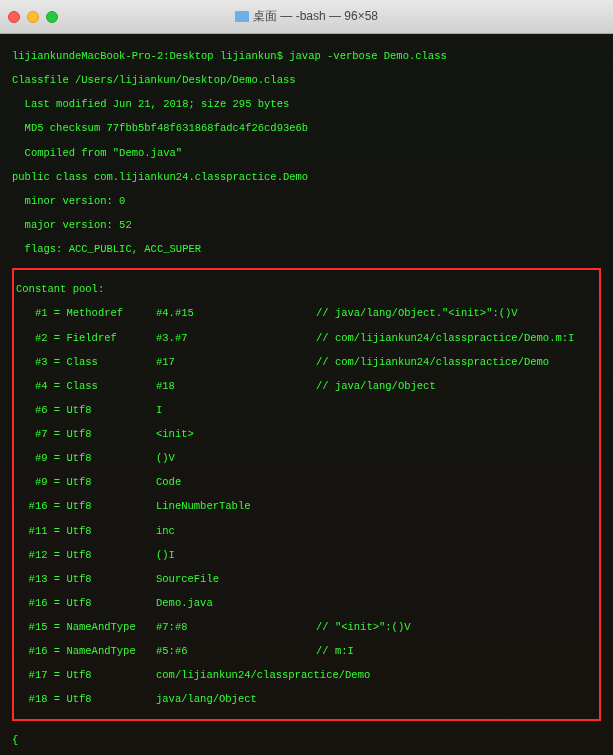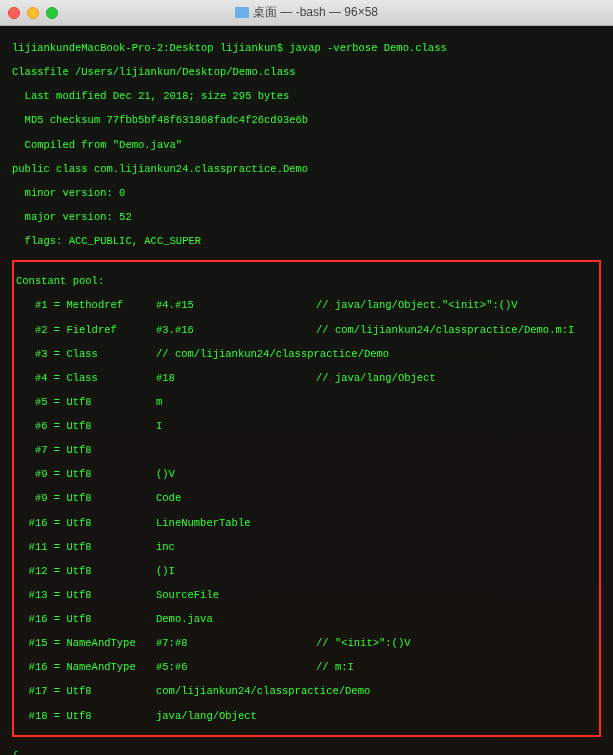--- a/index.html
+++ b/index.html
@@ -5,21 +5,21 @@
     * { margin: 0; padding: 0; box-sizing: border-box; }
     body {
       width: 613px;
       height: 755px;
       background: #000;
       font-family: Menlo, Monaco, "Courier New", monospace;
       font-size: 10.5px;
       overflow: hidden;
     }
     .titlebar {
-      height: 26px;
+      height: 34px;
       background: linear-gradient(#e8e8e8, #d0d0d0);
       border-bottom: 1px solid #aaa;
       display: flex;
       align-items: center;
       padding: 0 8px;
       position: relative;
     }
     .traffic-lights { display: flex; gap: 7px; }
     .traffic-light {
       width: 12px; height: 12px; border-radius: 50%;
@@ -65,36 +65,35 @@
   </div>
   <div class="title-wrap">
     <span class="folder-icon"></span>
     <span>桌面 — -bash — 96×58</span>
   </div>
 </div>
 
 <div class="terminal">
 <span class="line"><span>lijiankundeMacBook-Pro-2:Desktop lijiankun$ </span><span>javap -verbose Demo.class</span></span>
 <span class="line">Classfile /Users/lijiankun/Desktop/Demo.class</span>
-<span class="line">  Last modified Dec 21, 2018; size 295 bytes</span>
+<span class="line">  Last modified Jun 21, 2018; size 295 bytes</span>
 <span class="line">  MD5 checksum 77fbb5bf48f631868fadc4f26cd93e6b</span>
 <span class="line">  Compiled from "Demo.java"</span>
 <span class="line">public class com.lijiankun24.classpractice.Demo</span>
 <span class="line">  minor version: 0</span>
 <span class="line">  major version: 52</span>
 <span class="line">  flags: ACC_PUBLIC, ACC_SUPER</span>
 <div class="highlight-box">
 <span class="line">Constant pool:</span>
 <div class="row3"><span class="c1">   #1 = Methodref</span><span class="c2">#4.#15</span><span class="c3">// java/lang/Object."&lt;init&gt;":()V</span></div>
-<div class="row3"><span class="c1">   #2 = Fieldref</span><span class="c2">#3.#16</span><span class="c3">// com/lijiankun24/classpractice/Demo.m:I</span></div>
-<div class="row3"><span class="c1">   #3 = Class</span><span class="c3">// com/lijiankun24/classpractice/Demo</span></div>
+<div class="row3"><span class="c1">   #2 = Fieldref</span><span class="c2">#3.#7</span><span class="c3">// com/lijiankun24/classpractice/Demo.m:I</span></div>
+<div class="row3"><span class="c1">   #3 = Class</span><span class="c2">#17</span><span class="c3">// com/lijiankun24/classpractice/Demo</span></div>
 <div class="row3"><span class="c1">   #4 = Class</span><span class="c2">#18</span><span class="c3">// java/lang/Object</span></div>
-<div class="row3"><span class="c1">   #5 = Utf8</span><span class="c2">m</span><span class="c3"></span></div>
 <div class="row3"><span class="c1">   #6 = Utf8</span><span class="c2">I</span><span class="c3"></span></div>
-<div class="row3"><span class="c1">   #7 = Utf8</span><span class="c3"></span></div>
+<div class="row3"><span class="c1">   #7 = Utf8</span><span class="c2">&lt;init&gt;</span><span class="c3"></span></div>
 <div class="row3"><span class="c1">   #9 = Utf8</span><span class="c2">()V</span><span class="c3"></span></div>
 <div class="row3"><span class="c1">   #9 = Utf8</span><span class="c2">Code</span><span class="c3"></span></div>
 <div class="row3"><span class="c1">  #16 = Utf8</span><span class="c2">LineNumberTable</span><span class="c3"></span></div>
 <div class="row3"><span class="c1">  #11 = Utf8</span><span class="c2">inc</span><span class="c3"></span></div>
 <div class="row3"><span class="c1">  #12 = Utf8</span><span class="c2">()I</span><span class="c3"></span></div>
 <div class="row3"><span class="c1">  #13 = Utf8</span><span class="c2">SourceFile</span><span class="c3"></span></div>
 <div class="row3"><span class="c1">  #16 = Utf8</span><span class="c2">Demo.java</span><span class="c3"></span></div>
 <div class="row3"><span class="c1">  #15 = NameAndType</span><span class="c2">#7:#8</span><span class="c3">// "&lt;init&gt;":()V</span></div>
 <div class="row3"><span class="c1">  #16 = NameAndType</span><span class="c2">#5:#6</span><span class="c3">// m:I</span></div>
 <div class="row3"><span class="c1">  #17 = Utf8</span><span class="c2">com/lijiankun24/classpractice/Demo</span><span class="c3"></span></div>

